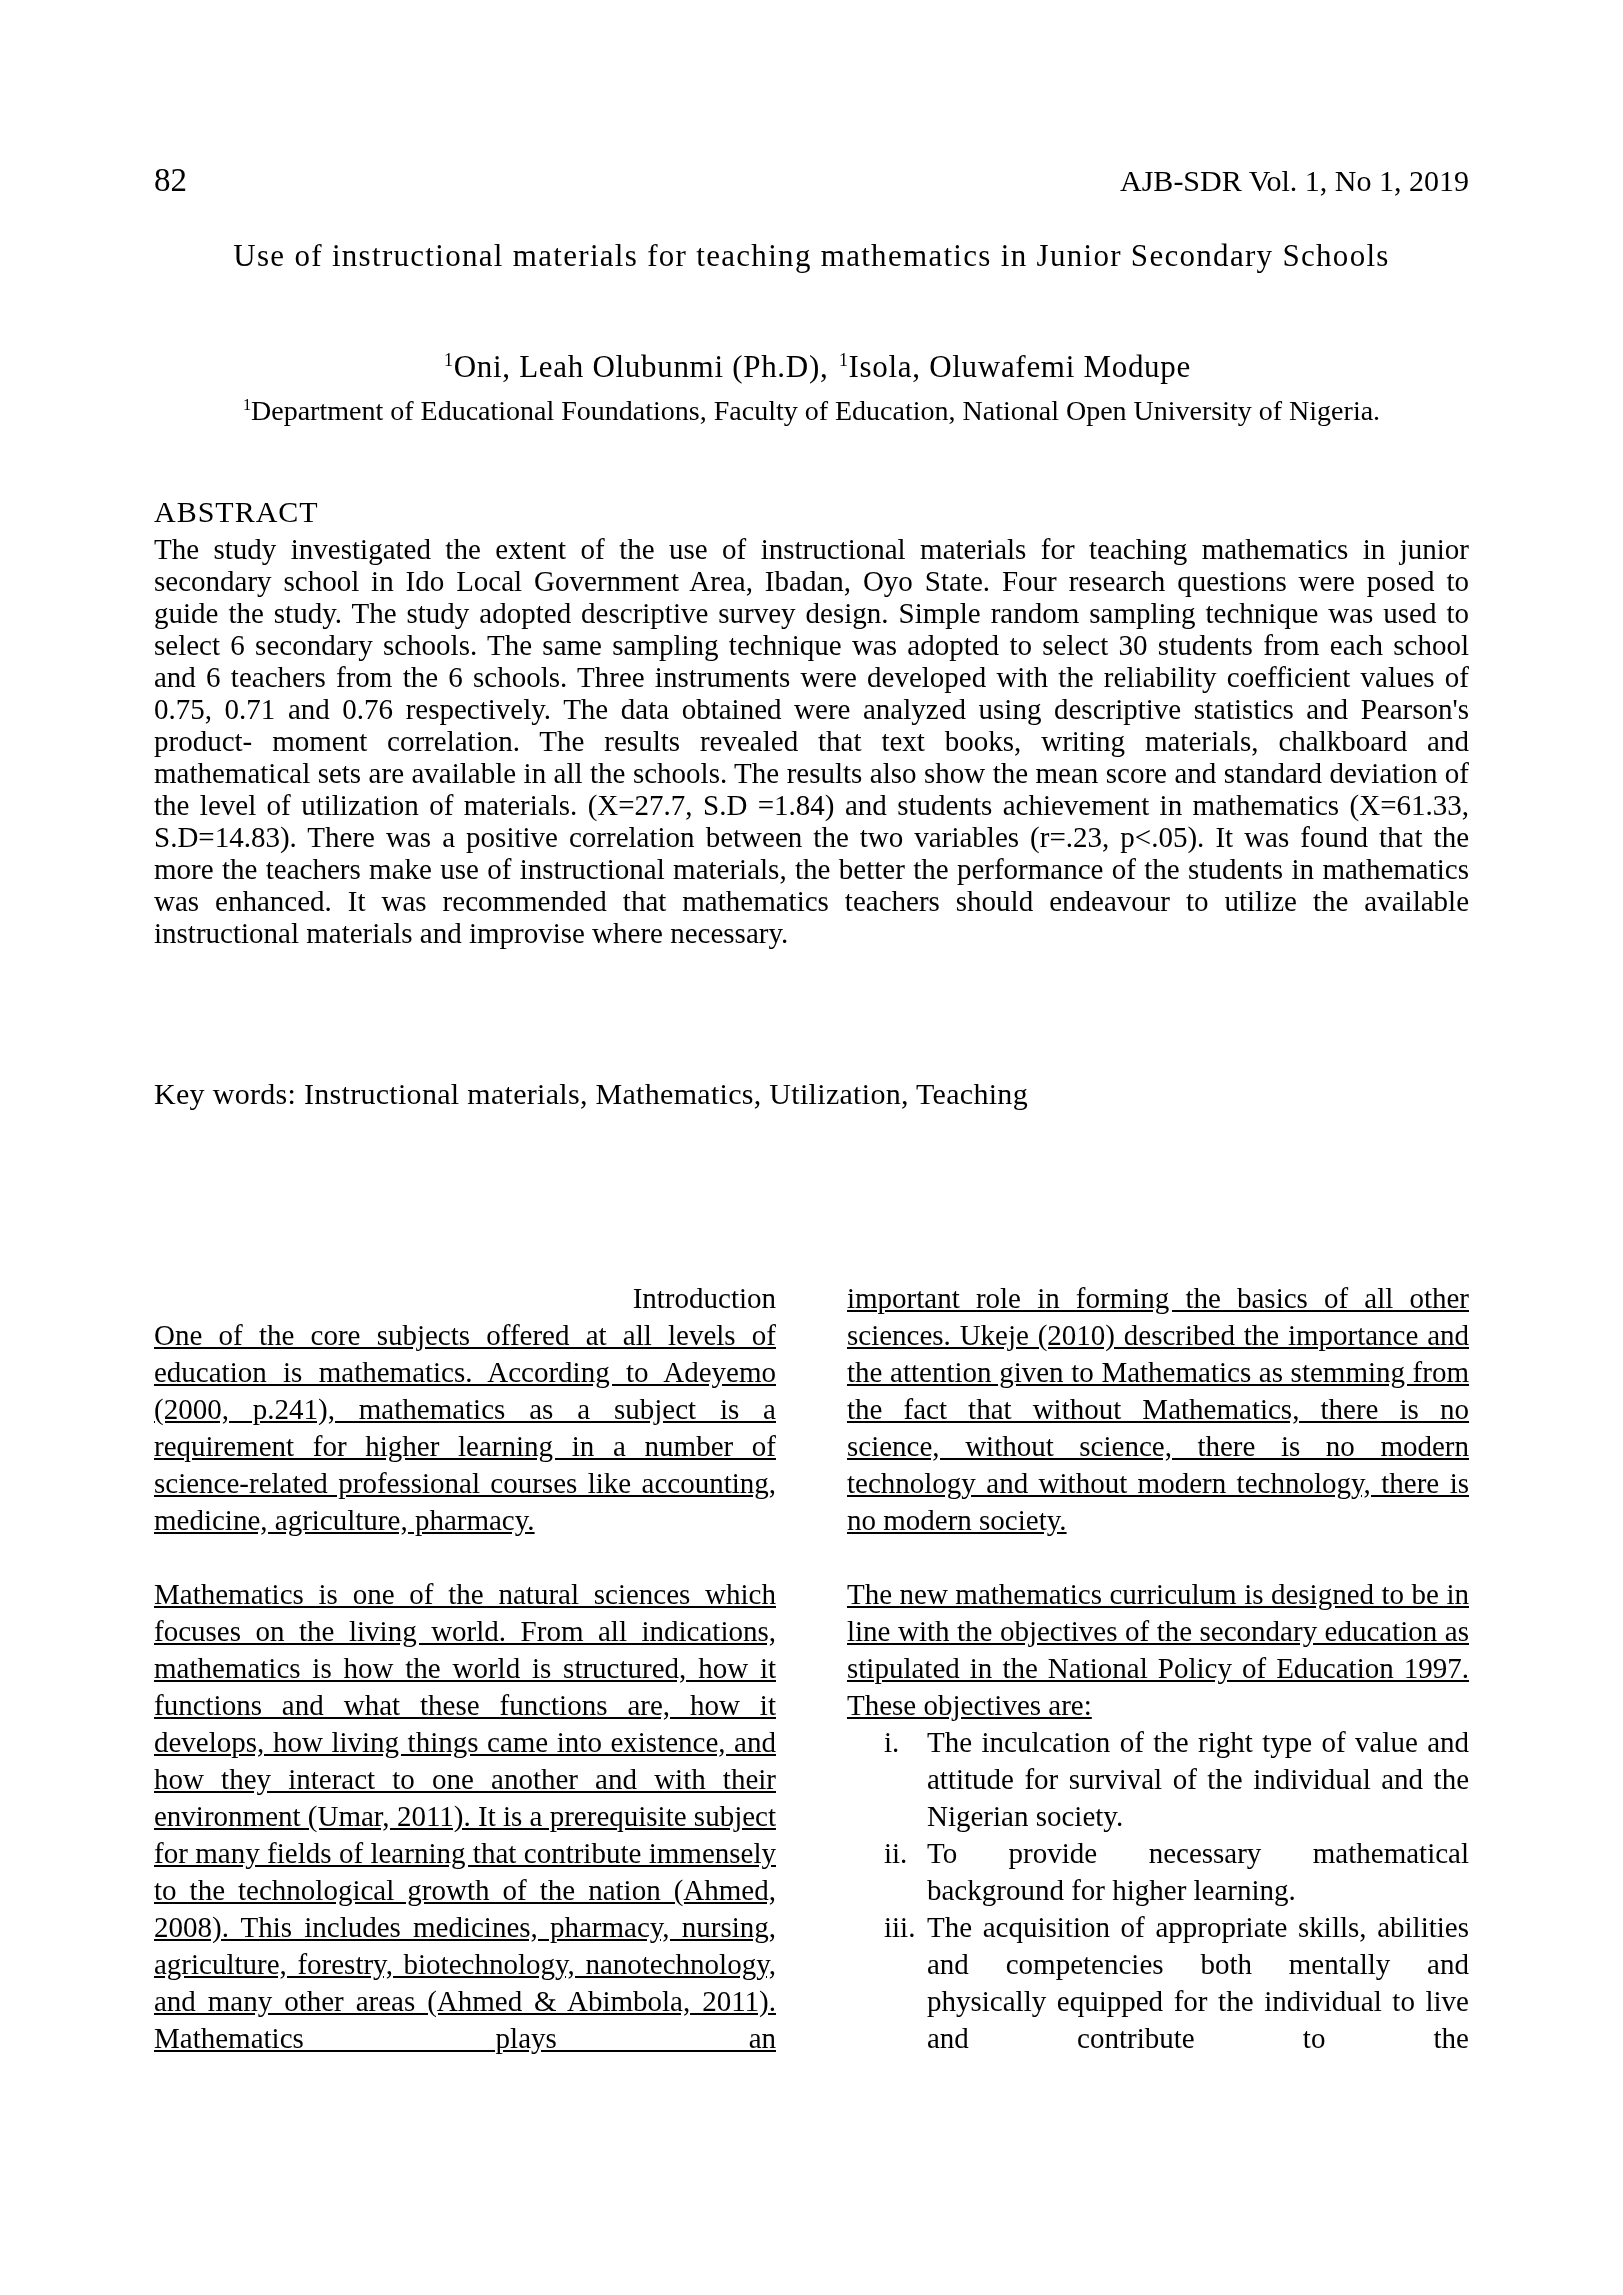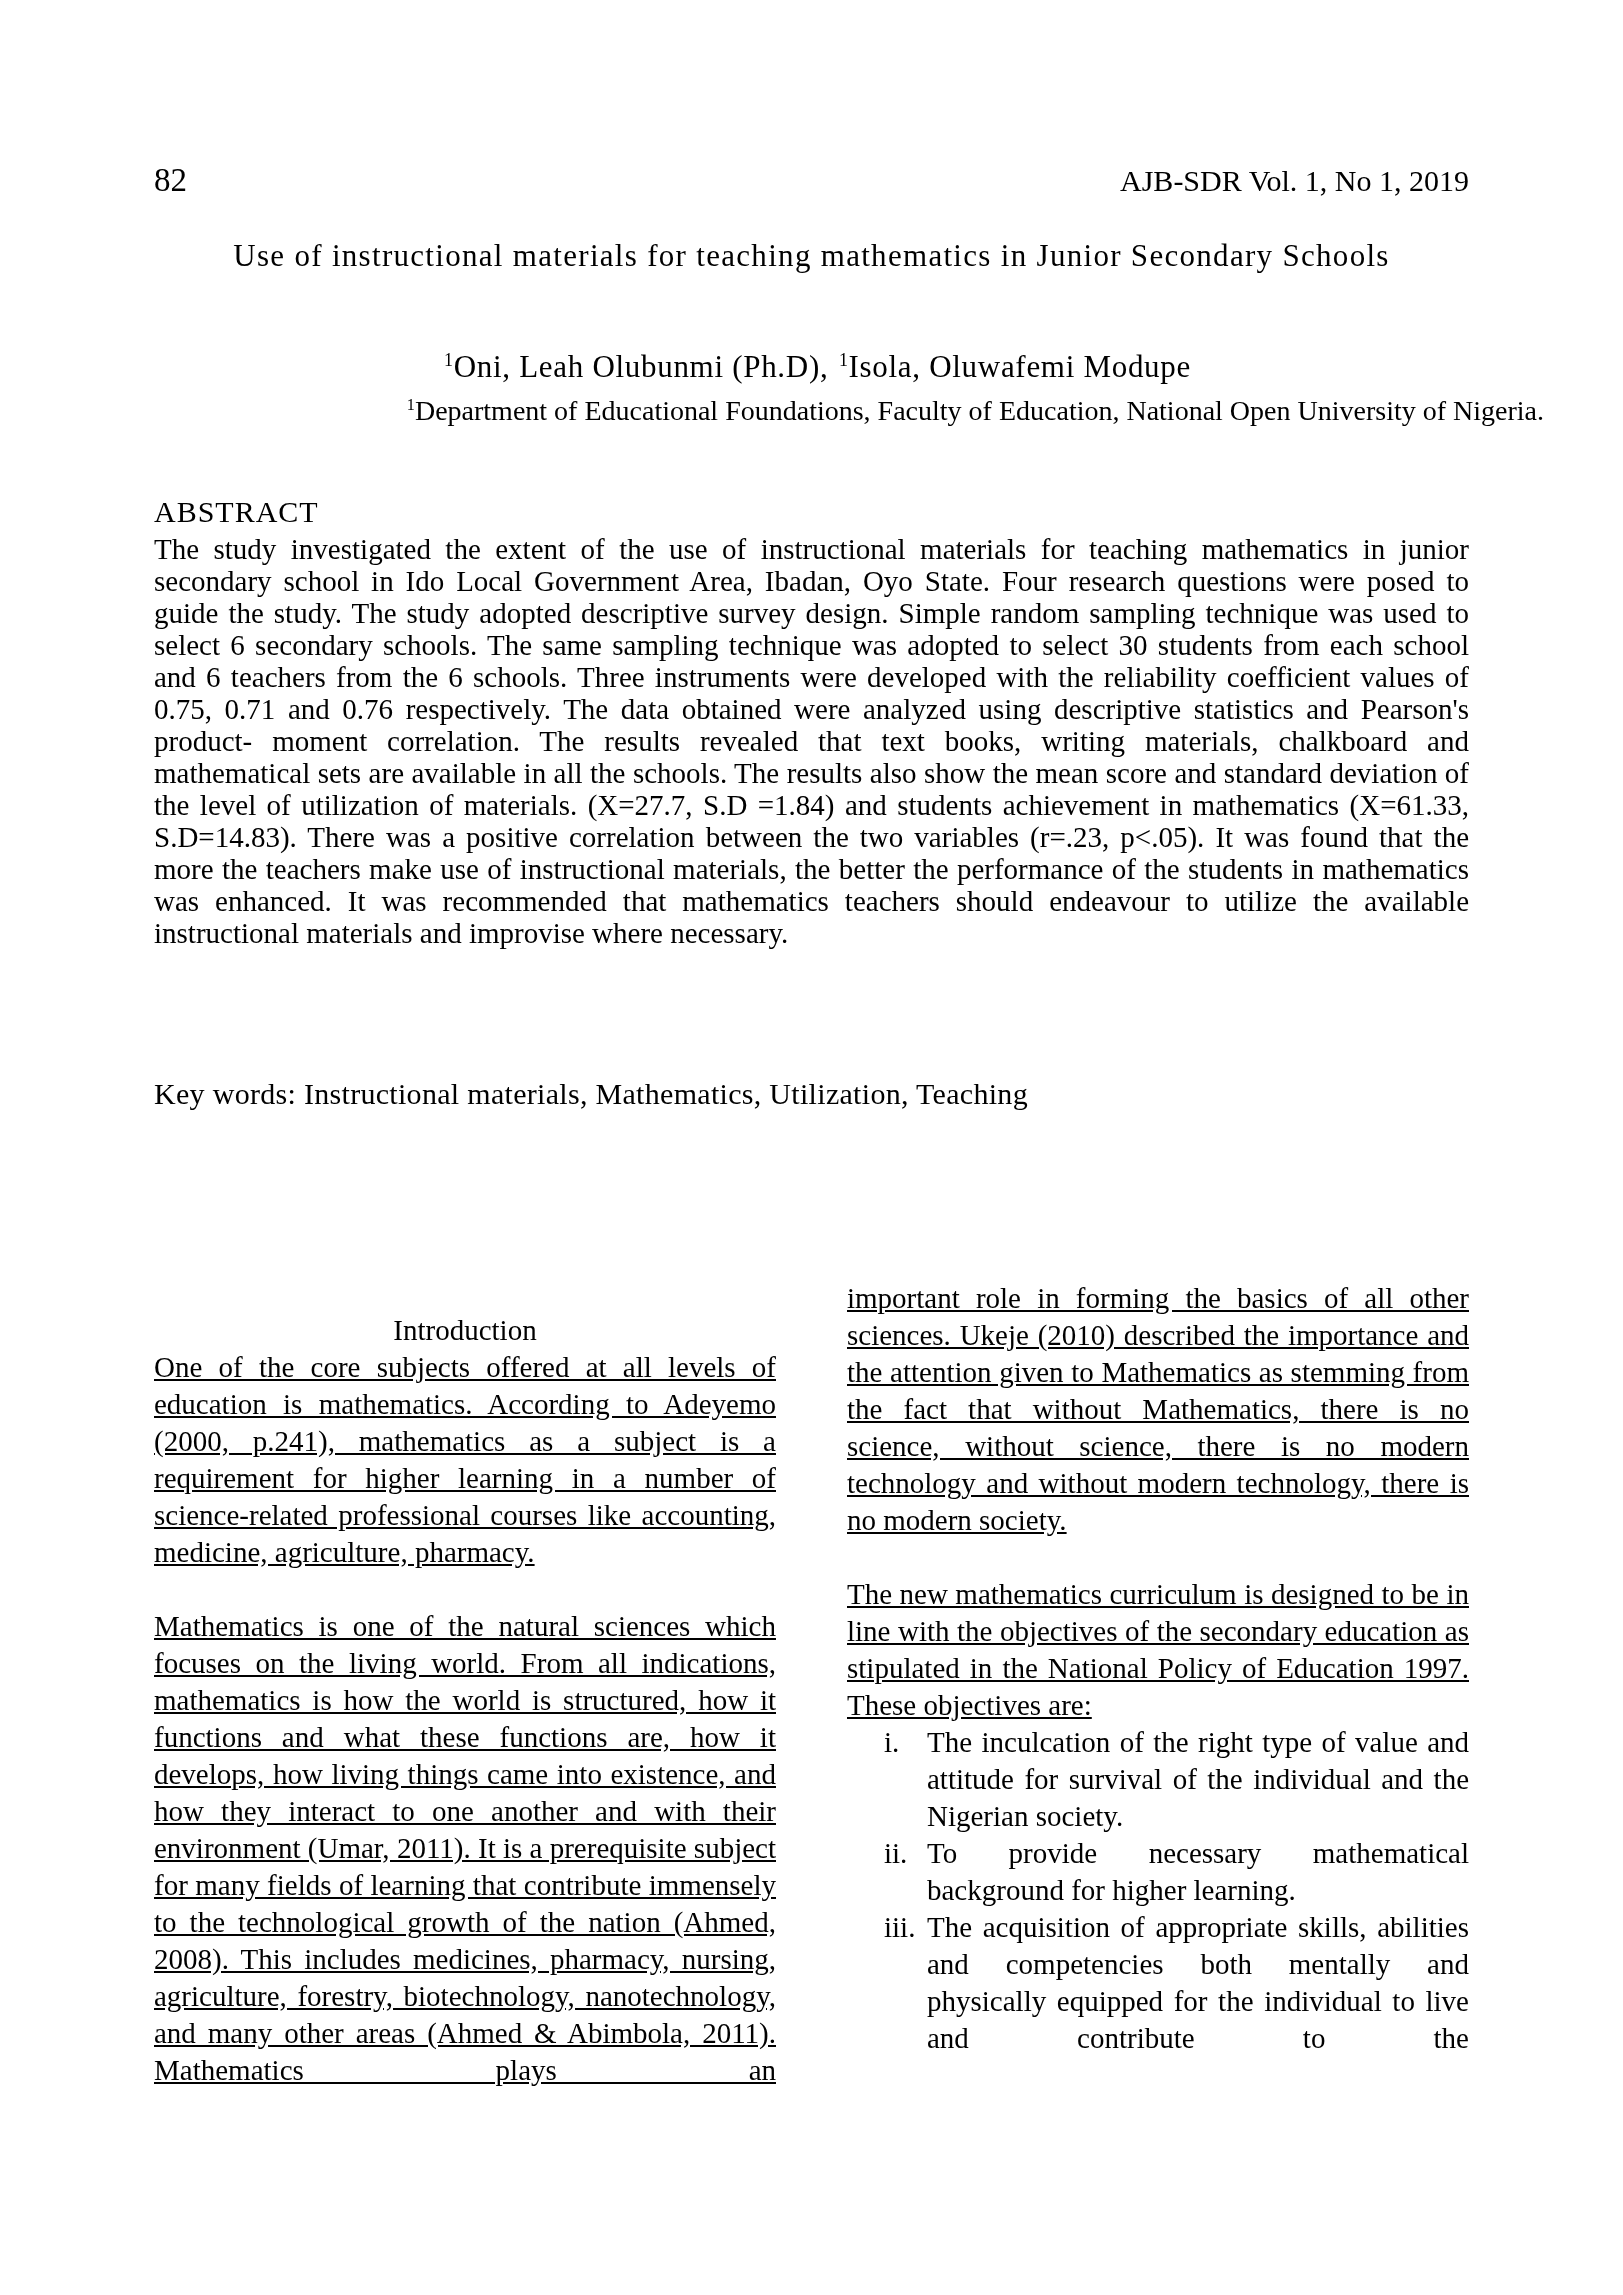--- a/index.html
+++ b/index.html
@@ -39,21 +39,21 @@
     right: 80px;
     text-align: center;
     font-size: 31px;
     letter-spacing: 0.7px;
   }
   .affiliation-line {
     position: absolute;
     top: 395px;
     left: 79px;
     right: 79px;
-    text-align: right;
+    text-align: center;
     font-size: 28px;
   }
   sup.refmark {
     font-size: 58%;
     vertical-align: super;
     line-height: 0;
   }
   .author-gap { margin-left: 10.5px; }
   .abstract-heading {
     position: absolute;
@@ -84,21 +84,21 @@
     left: 154px;
     width: 1315px;
     display: flex;
     gap: 71px;
     font-size: 29px;
     line-height: 37px;
   }
   .col { width: 622px; }
   .col p { margin: 0; text-align: justify; text-decoration: underline; }
   .col p.spaced { margin-top: 37px; }
-  .section-heading { text-align: center; margin-top: 32px; }
+  .section-heading { text-align: right; }
   .cont { text-align-last: justify; }
   .objectives { margin: 0; }
   .obj-item { display: flex; }
   .obj-marker {
     flex: 0 0 80px;
     box-sizing: border-box;
     padding-left: 37px;
   }
   .obj-text { flex: 1; text-align: justify; }
 </style>

